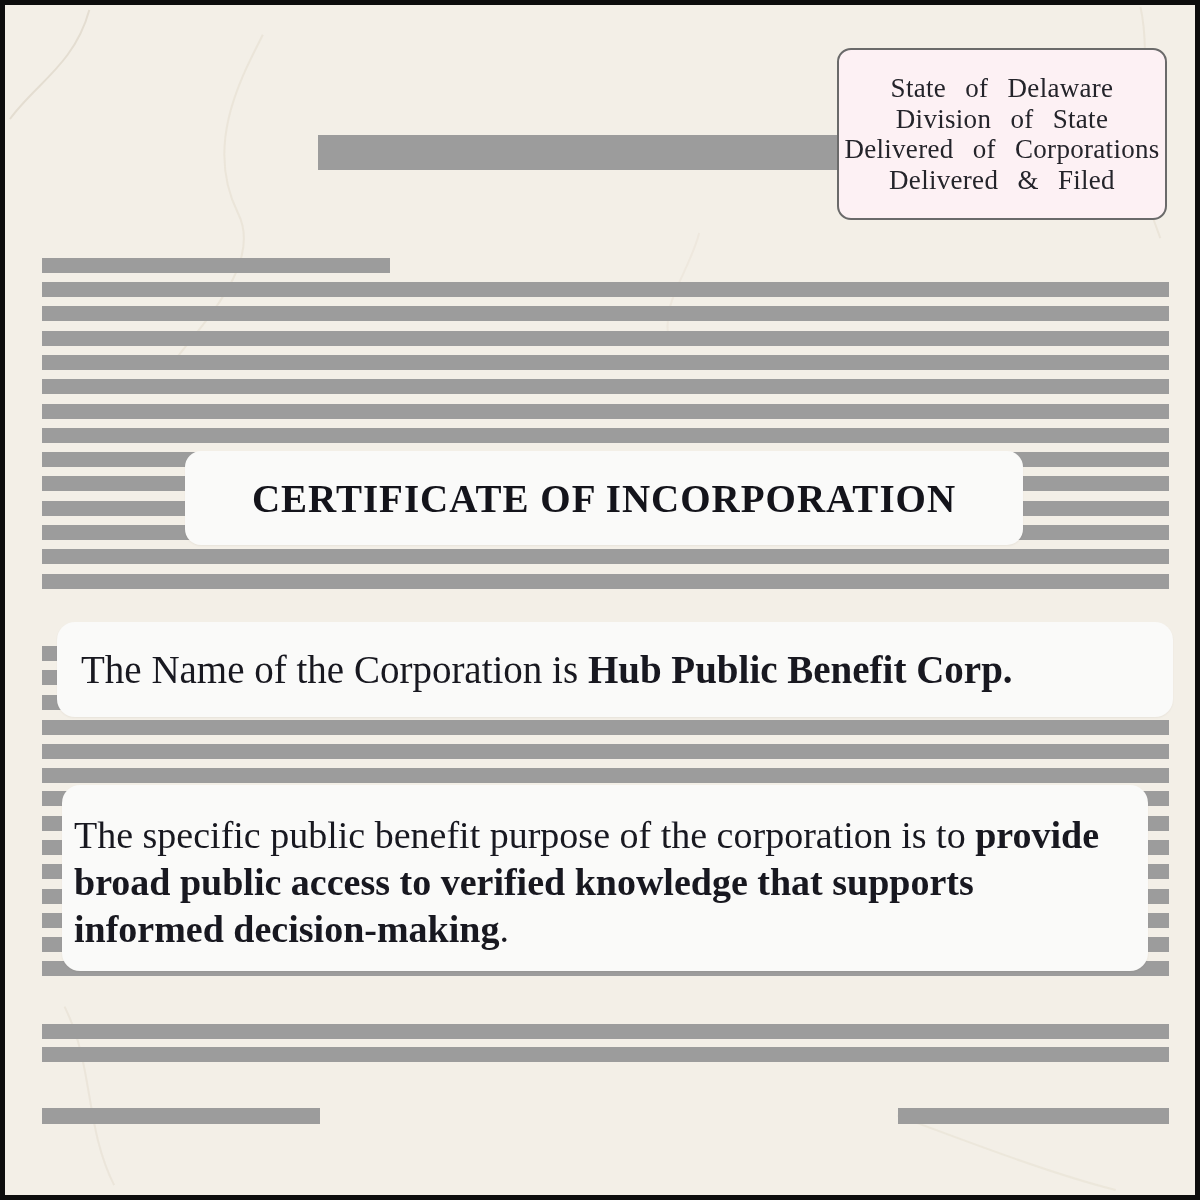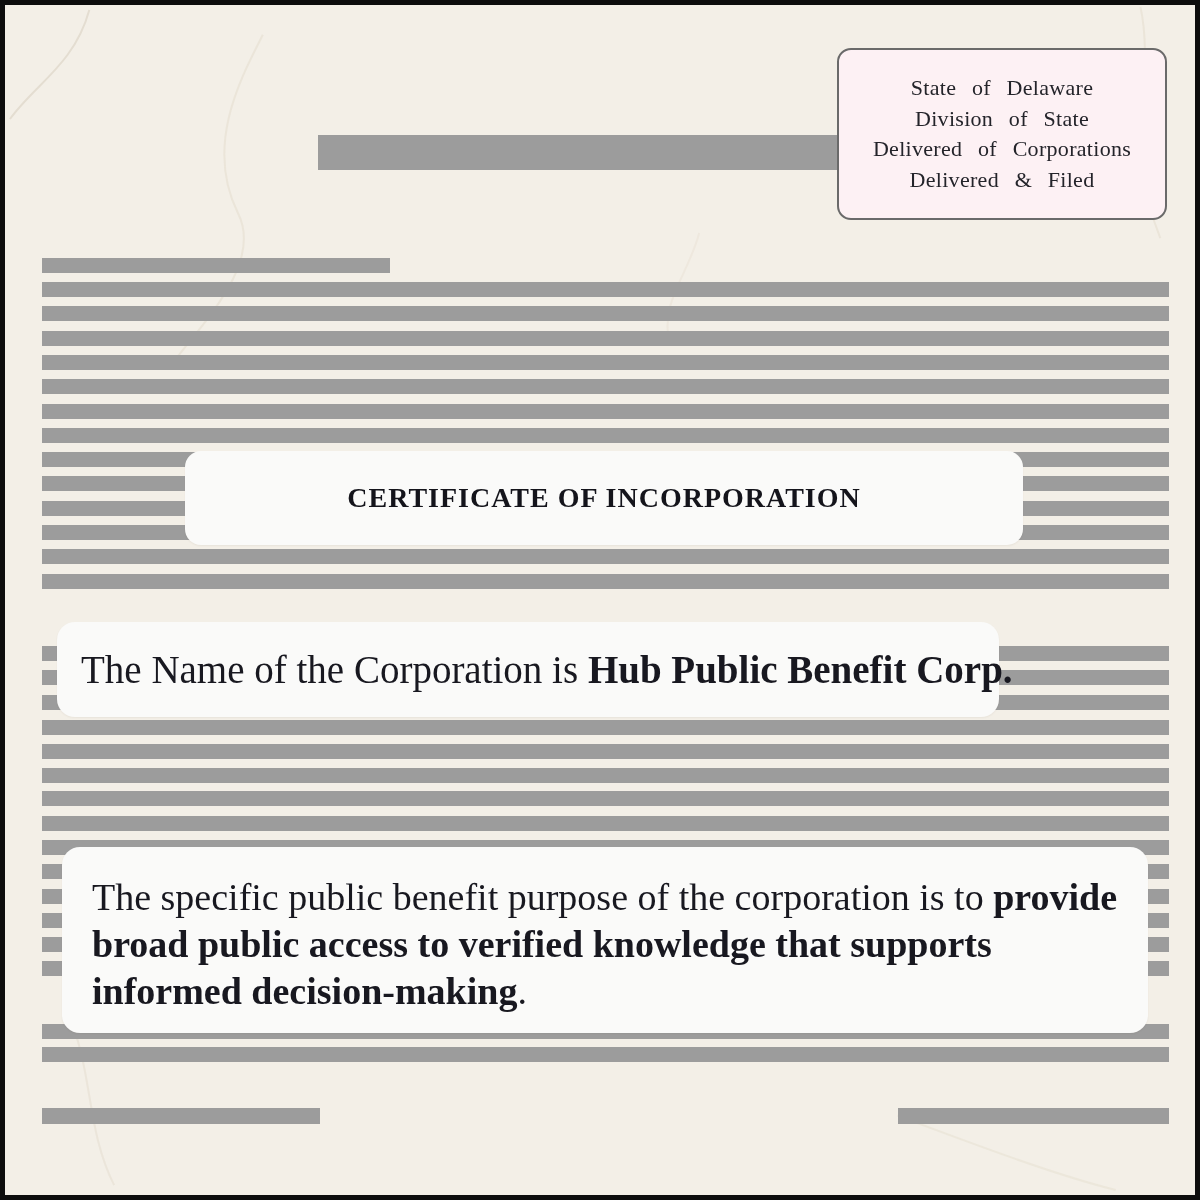--- a/index.html
+++ b/index.html
@@ -15,37 +15,37 @@
   .bar.full{left:37px;width:1127px;}
   .bar.thick{height:35px;}
   
   .panel{
     position:absolute;background:#fafaf9;border-radius:18px;
     color:#17171f;box-shadow:0 1px 2px rgba(60,55,40,0.06);
   }
   #title-panel{left:180px;top:446px;width:838px;height:94px;border-radius:16px;
     display:flex;align-items:center;justify-content:center;}
   #title-panel .title-text{
-    font-weight:bold;font-size:28px;letter-spacing:1px;color:#14141b;white-space:nowrap;}
-  #name-panel{left:52px;top:617px;width:942px;height:95px;
+    font-weight:bold;font-size:39px;letter-spacing:1px;color:#14141b;white-space:nowrap;}
+  #name-panel{left:52px;top:617px;width:1116px;height:95px;
     display:flex;align-items:center;padding:0 24px;box-sizing:border-box;}
   #name-panel .clause{font-size:39px;white-space:nowrap;color:#181820;}
-  #purpose-panel{left:57px;top:842px;width:1086px;height:186px;
-    padding:27px 28px 0 30px;box-sizing:border-box;}
+  #purpose-panel{left:57px;top:780px;width:1086px;height:186px;
+    padding:27px 28px 0 12px;box-sizing:border-box;}
   #purpose-panel .clause{font-size:38px;line-height:47px;color:#181820;}
   .clause b{font-weight:bold;}
   
   #stamp{
     position:absolute;left:832px;top:43px;width:330px;height:172px;
     background:#fdf1f4;border:2px solid #6a6a6a;border-radius:14px;
     box-sizing:border-box;display:flex;flex-direction:column;
     align-items:center;justify-content:center;
   }
   #stamp .stamp-line{
-    font-size:22px;line-height:30.5px;color:#24242a;
+    font-size:27px;line-height:30.5px;color:#24242a;
     word-spacing:0.45em;letter-spacing:0.3px;text-align:left;white-space:nowrap;
   }
 </style>
 </head>
 <body>
 
 <div id="canvas">
 
   <svg class="veins" viewBox="0 0 1200 1200" xmlns="http://www.w3.org/2000/svg">
     <path d="M85,5 C70,60 30,80 5,115" stroke="#ddd6c8" stroke-width="2" fill="none" opacity="0.7"></path>

